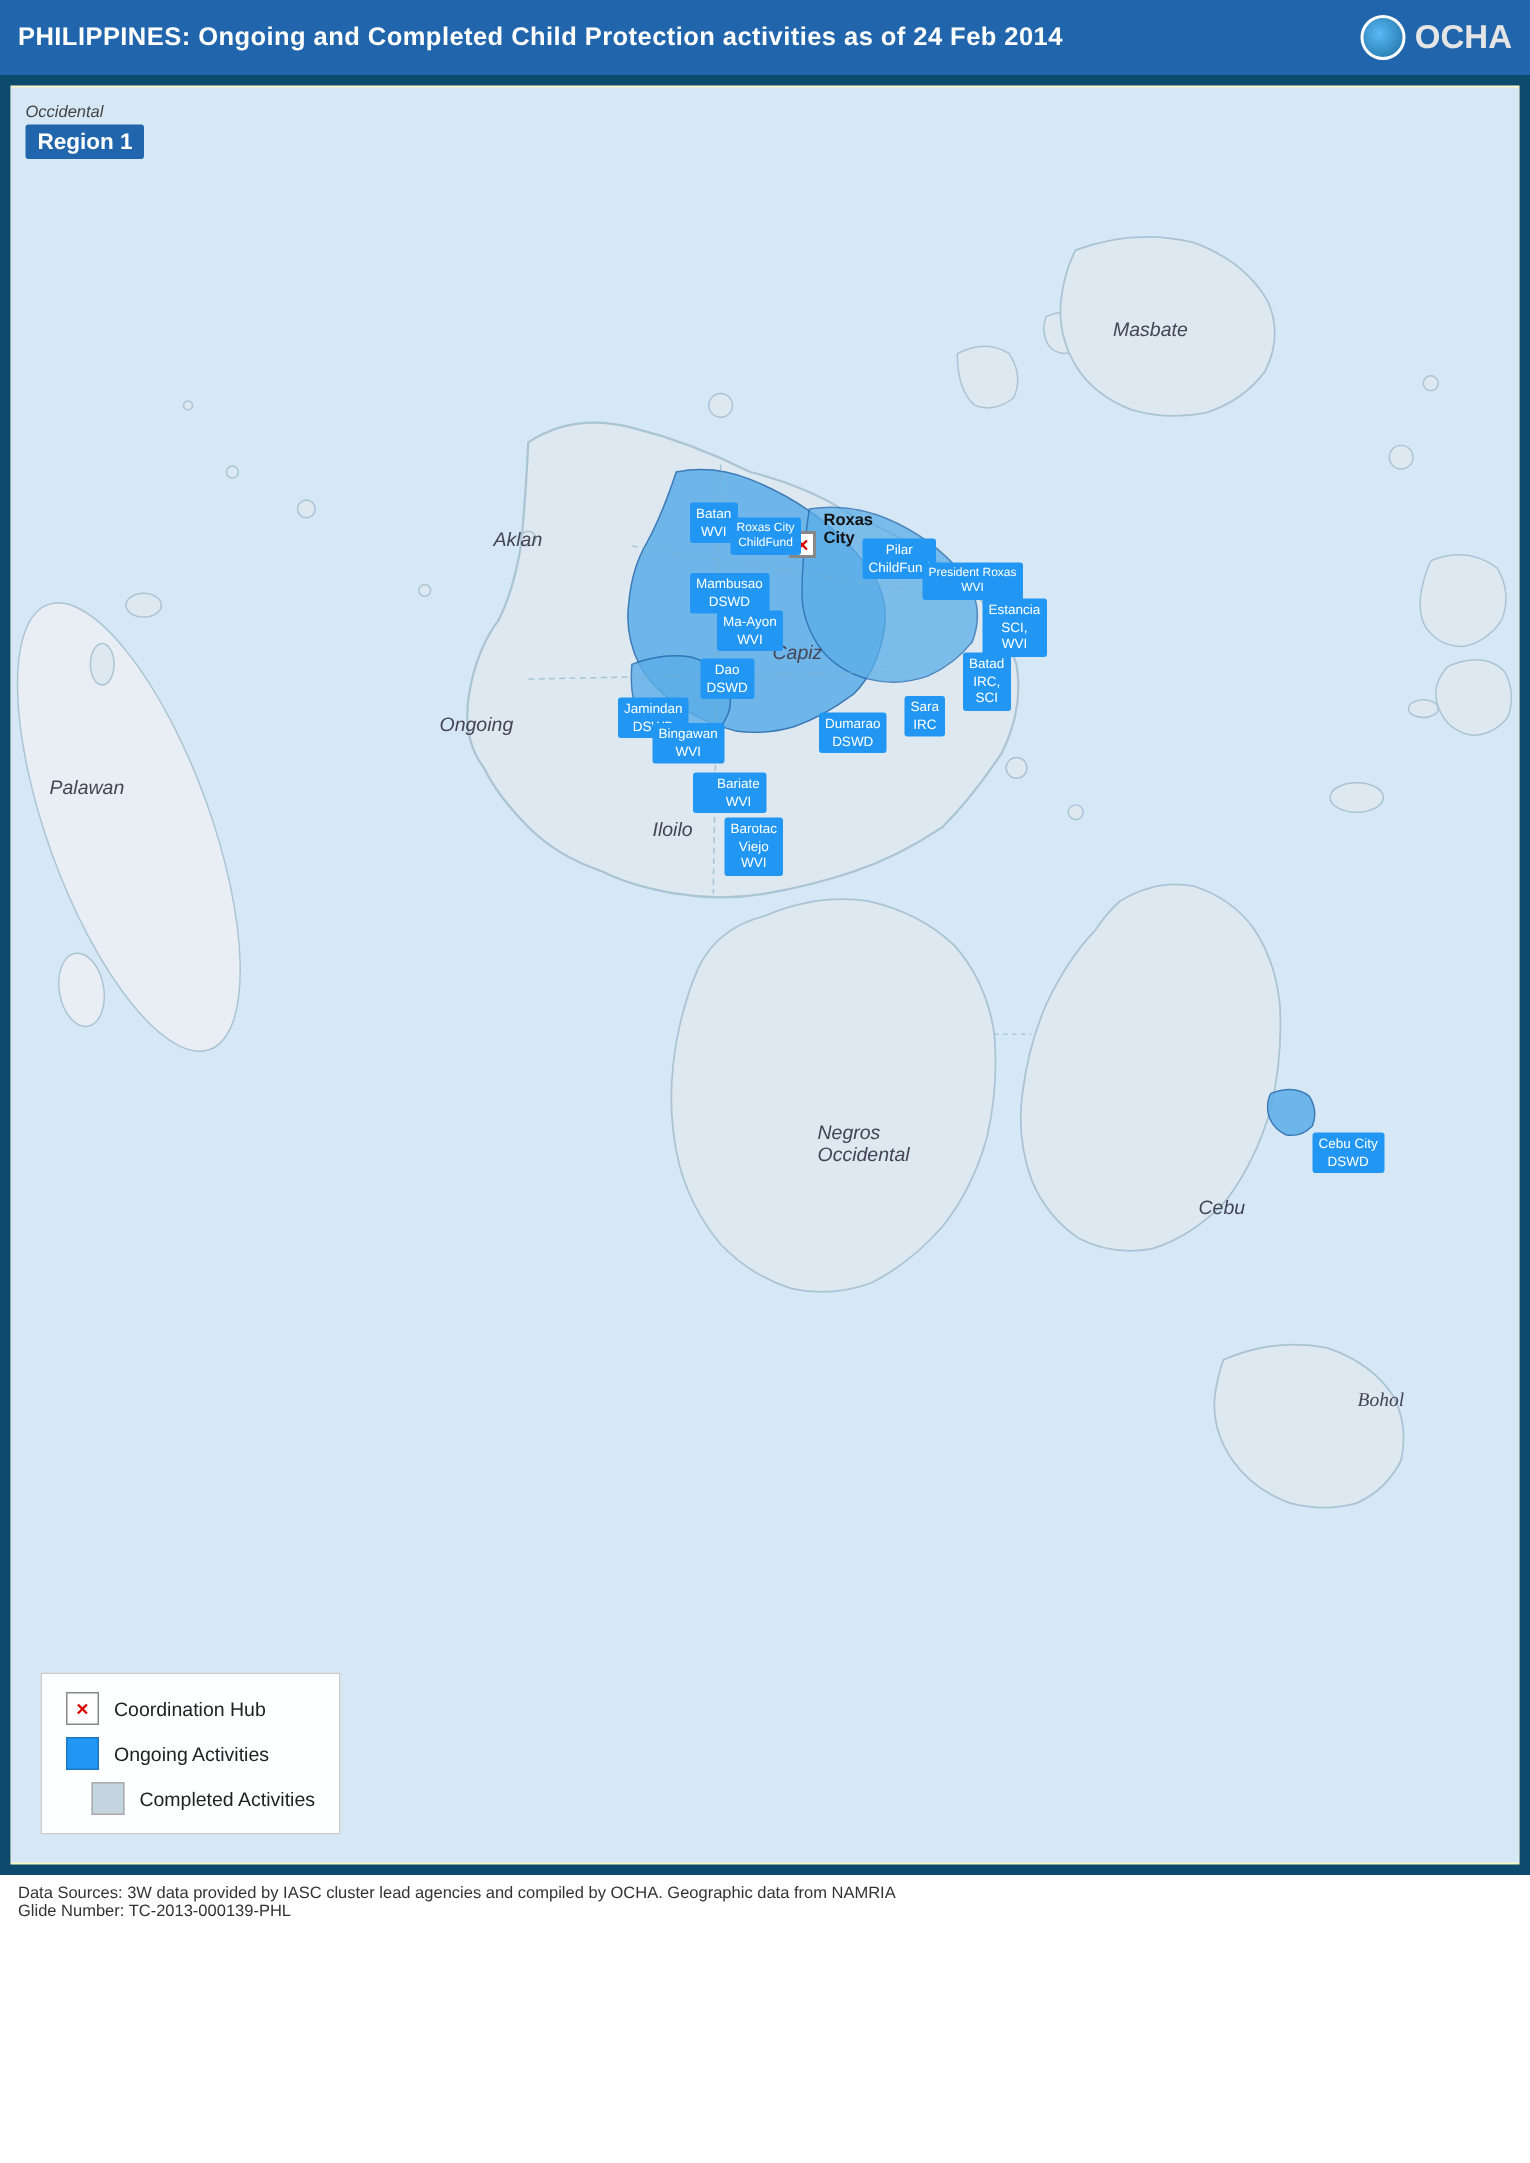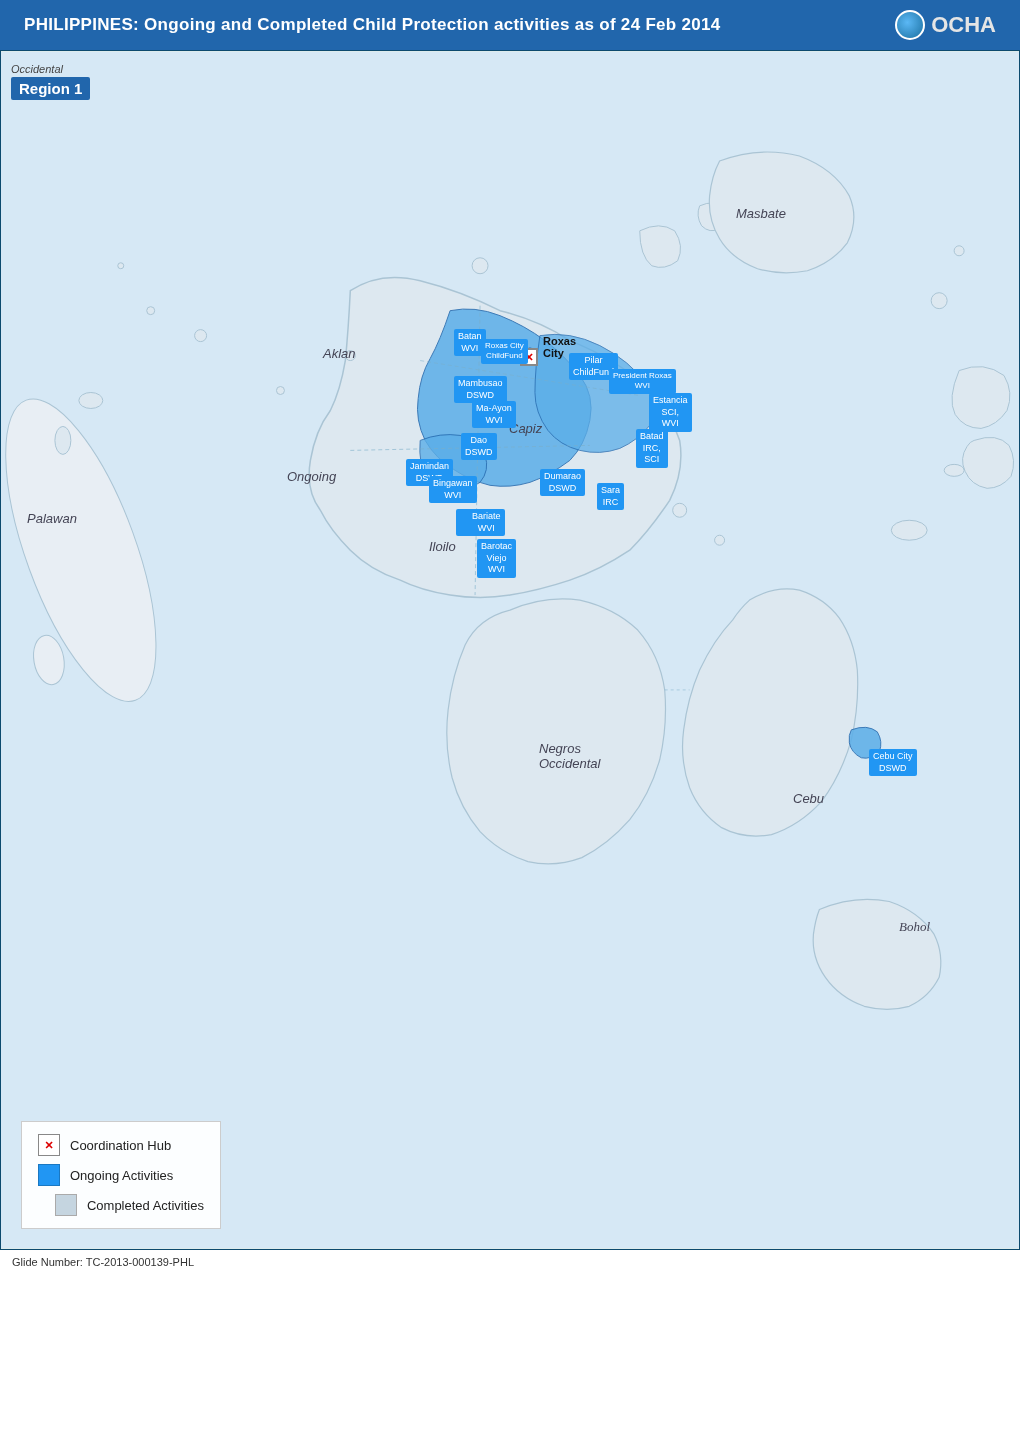--- a/index.html
+++ b/index.html
@@ -8,21 +8,21 @@
       min-height: 1442px;
       font-family: Arial, sans-serif;
       background: #fff;
       position: relative;
     }
 
     
     .header {
       background: #2166ac;
       color: #fff;
-      padding: 10px 24px;
+      padding: 10px 12px;
       display: flex;
       align-items: center;
       justify-content: space-between;
     }
     .header-title {
       font-size: 17px;
       font-weight: bold;
       letter-spacing: 0.3px;
     }
     .header-logo {
@@ -42,21 +42,21 @@
       display: inline-block;
     }
 
     
     .map-container {
       position: relative;
       width: 1020px;
       height: 1200px;
       background: #fef9c3;
       overflow: hidden;
-      border: 1px solid #0c4a6e;
+      border: 7px solid #0c4a6e;
     }
 
     
     .map-svg {
       position: absolute;
       top: 0; left: 0;
       width: 100%; height: 100%;
     }
 
     
@@ -251,21 +251,21 @@
   <div class="place-label" style="top:488px;left:476px;z-index:20;">Barotac<br>Viejo<br>WVI</div>
 
   <div class="place-label" style="top:302px;left:568px;z-index:20;">Pilar<br>ChildFund</div>
 
   <div class="place-label" style="top:318px;left:608px;z-index:20;font-size:8px;">President Roxas<br>WVI</div>
 
   <div class="place-label" style="top:342px;left:648px;z-index:20;">Estancia<br>SCI,<br>WVI</div>
 
   <div class="place-label" style="top:378px;left:635px;z-index:20;">Batad<br>IRC,<br>SCI</div>
 
-  <div class="place-label" style="top:432px;left:596px;z-index:20;">Sara<br>IRC</div>
+  <div class="place-label" style="top:407px;left:596px;z-index:20;">Sara<br>IRC</div>
 
   <div class="place-label" style="top:418px;left:503px;z-index:20;margin-left:36px;">Dumarao<br>DSWD</div>
 
   <div class="place-label" style="top:698px;left:868px;z-index:20;">Cebu City<br>DSWD</div>
 
   <div class="legend">
     <div class="legend-item">
       <div class="legend-swatch hub-swatch">✕</div>
       <span class="legend-label">Coordination Hub</span>
     </div>
@@ -275,14 +275,15 @@
     </div>
     <div class="legend-item">
       <div class="legend-swatch completed-swatch"></div>
       <span class="legend-label">Completed Activities</span>
     </div>
   </div>
 
 </div>
 
 <div class="footer">
+  <div>Data Sources:  3W data provided by IASC cluster lead agencies and compiled by OCHA.  Geographic data from NAMRIA</div>
   <div>Glide Number: TC-2013-000139-PHL</div>
 </div>
 
 </body></html>

